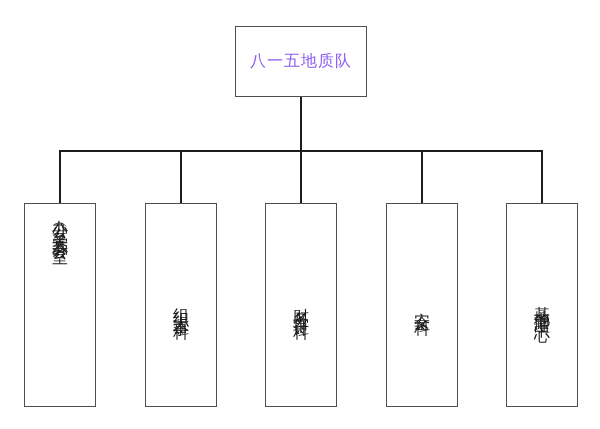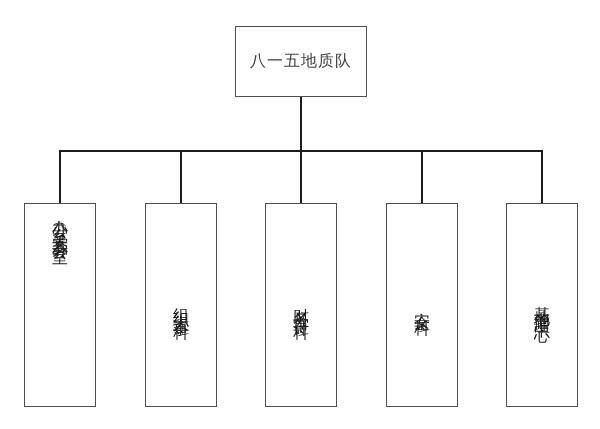--- a/index.html
+++ b/index.html
@@ -73,21 +73,21 @@
   .drop-2 { left: 180px; }
   .drop-3 { left: 300px; }
   .drop-4 { left: 421px; }
   .drop-5 { left: 541px; }
 </style>
 </head>
 <body>
 
 <div class="canvas" style="background: rgb(255, 255, 255);">
 
-  <div class="node node-root" style="border-color: rgb(79, 79, 79); color: #404040;">
+  <div class="node node-root" style="border-color: rgb(79, 79, 79); color: #8b5cf6;">
     <span class="label">八一五地质队</span>
   </div>
 
   <div class="line stem-root" style="background: rgb(28, 28, 28);"></div>
   <div class="line bus-h" style="background: rgb(28, 28, 28);"></div>
   <div class="line drop drop-1" style="background: rgb(28, 28, 28);"></div>
   <div class="line drop drop-2" style="background: rgb(28, 28, 28);"></div>
   <div class="line drop drop-3" style="background: rgb(28, 28, 28);"></div>
   <div class="line drop drop-4" style="background: rgb(28, 28, 28);"></div>
   <div class="line drop drop-5" style="background: rgb(28, 28, 28);"></div>

